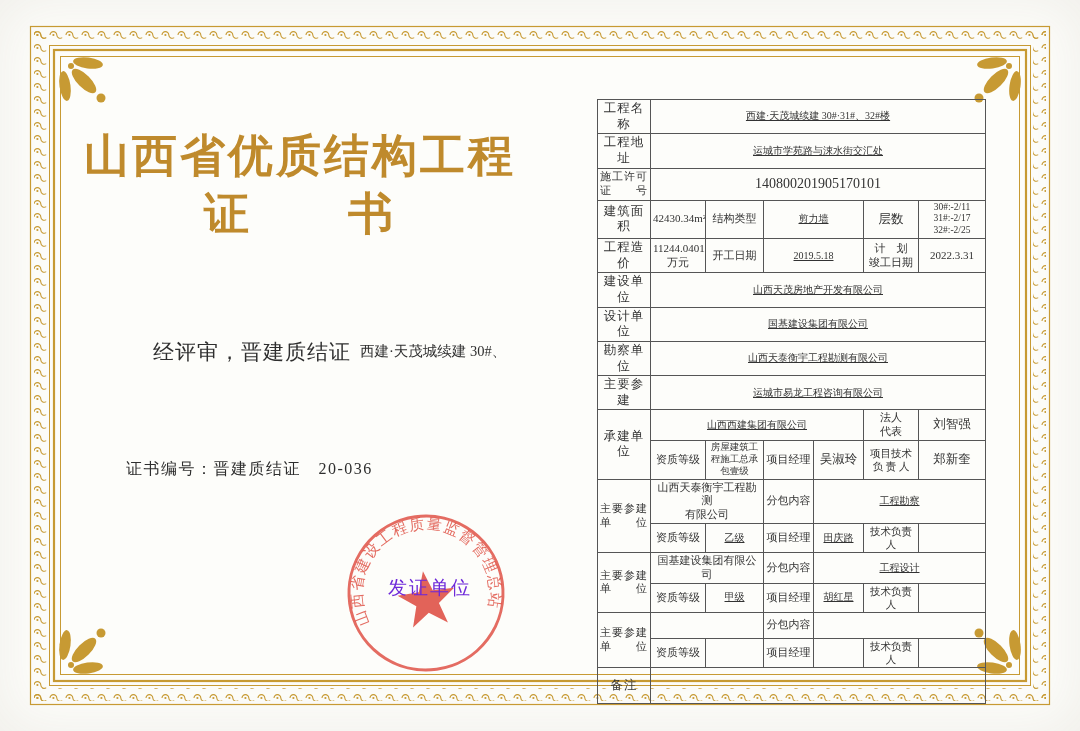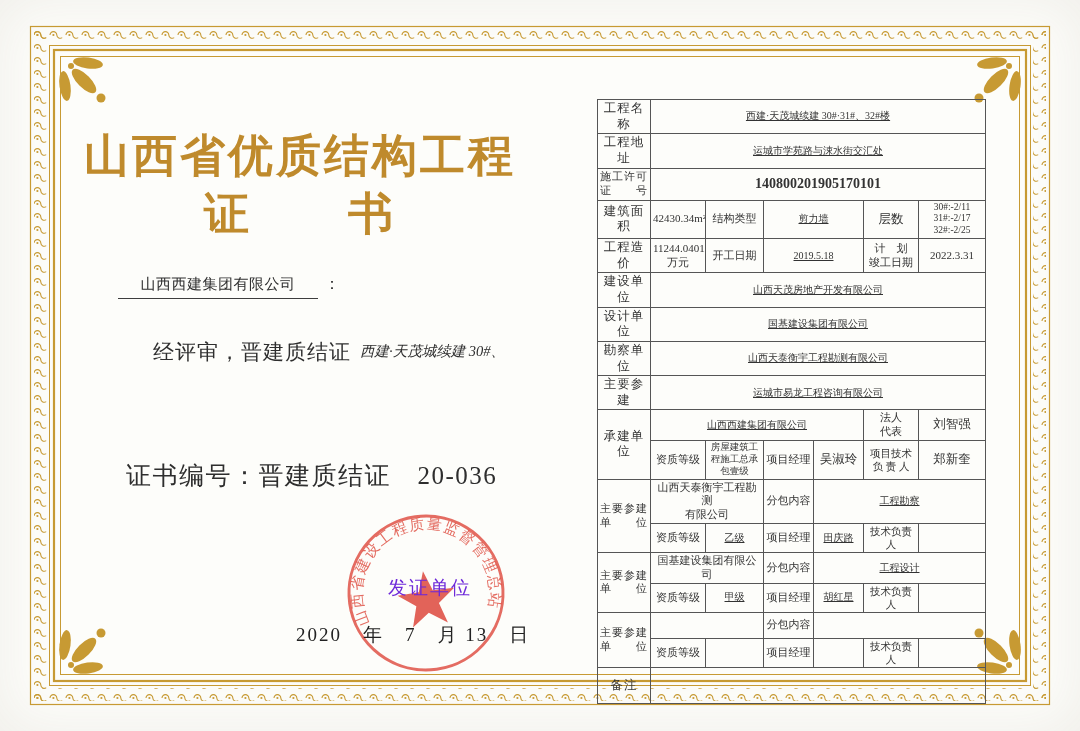--- a/index.html
+++ b/index.html
@@ -16,36 +16,36 @@
     font-weight:bold;color:#bf8a2c;letter-spacing:3px;}
   .title.l1{top:126px;font-size:45px;}
   .title.l2{top:184px;font-size:45px;}
   .recipient-row{position:absolute;left:118px;top:274px;font-size:15px;white-space:nowrap;}
   .recipient-underline{display:inline-block;width:200px;text-align:center;
     border-bottom:1.5px solid #3d3d3d;padding-bottom:4px;letter-spacing:.5px;}
   .recipient-colon{font-size:16px;margin-left:6px;}
   .body-line1{position:absolute;left:153px;top:338px;font-size:21px;letter-spacing:1px;white-space:nowrap;}
   .body-line2{position:absolute;left:103px;top:399px;font-size:21px;letter-spacing:1px;white-space:nowrap;}
   .insert-text{font-size:14.5px;letter-spacing:0;position:relative;top:-3px;}
-  .body-line1 .insert-text{margin-left:9px;font-style:italic;}
+  .body-line1 .insert-text{margin-left:9px;}
   .body-line2 .gap{display:inline-block;width:18px;}
-  .certno{position:absolute;left:126px;top:459px;font-size:25px;letter-spacing:1.5px;white-space:nowrap;}
+  .certno{position:absolute;left:126px;top:459px;font-size:16px;letter-spacing:1.5px;white-space:nowrap;}
   .issuer{position:absolute;left:388px;top:575px;font-size:19px;letter-spacing:2px;z-index:3;color:#6d28d9;}
   .dateline{position:absolute;left:296px;top:622px;font-size:19px;letter-spacing:2px;z-index:3;color:#222;white-space:nowrap;}
   .seal{position:absolute;left:338px;top:505px;z-index:2;transform:rotate(-8deg);opacity:.92;}
 
   
   .info-table{position:absolute;left:597px;top:99px;width:388px;
     border-collapse:collapse;table-layout:fixed;
     font-size:12.5px;color:#333;}
   .info-table td{border:1px solid #555;text-align:center;vertical-align:middle;
     padding:1px 2px;line-height:1.25;overflow:hidden;}
   .lbl{letter-spacing:1px;}
   .pre{white-space:pre-line;}
-  .fs14{font-size:14px;font-weight:bold;}
+  .fs14{font-size:14px;}
   .fs13{font-size:10px;text-decoration:underline;}
   .fs11{font-size:11px;line-height:1.2;}
   .fs10{font-size:10.5px;line-height:1.15;margin-left:44px;}
   .fs9{font-size:9.5px;line-height:1.15;}
 </style>
 </head>
 <body>
 
 <div class="page">
 
@@ -78,23 +78,20 @@
 
     <use href="#cnr"></use>
     <use href="#cnr" transform="translate(1080,0) scale(-1,1)"></use>
     <use href="#cnr" transform="translate(0,731) scale(1,-1)"></use>
     <use href="#cnr" transform="translate(1080,731) scale(-1,-1)"></use>
   </svg>
 
   <div class="title l2">证　　书</div>
   <div class="title l1">山西省优质结构工程</div>
 
-  <div class="recipient-row">
-    <span class="recipient-underline">山西西建集团有限公司</span><span class="recipient-colon">：</span>
-  </div>
 
   <div class="body-line1">
     <span>经评审，晋建质结证</span><span class="insert-text">西建·天茂城续建 30#、</span>
   </div>
 
   <div class="certno">
     <span>证书编号：</span><span>晋建质结证　20-036</span>
   </div>
 
   <div class="issuer">发证单位</div>
@@ -103,21 +100,20 @@
     <defs>
       <path id="ringpath" d="M 27.9 109.9 A 64 64 0 1 1 148.1 109.9" fill="none"></path>
     </defs>
     <circle cx="88" cy="88" r="77" fill="none" stroke="#dd4437" stroke-width="3" opacity=".85"></circle>
     <text font-size="15" fill="#dd4437" letter-spacing="1.5" opacity=".85" font-family="Liberation Serif, DejaVu Serif, serif">
       <textPath href="#ringpath">山西省建设工程质量监督管理总站</textPath>
     </text>
     <polygon fill="#dd4437" opacity=".9" points="88,66 95.05,86.29 116.53,86.73 99.41,99.71 105.63,120.27 88,108 70.37,120.27 76.59,99.71 59.47,86.73 80.95,86.29"></polygon>
   </svg>
 
-  <div class="dateline">2020　年　7　月 13　日</div>
 
   <table class="info-table">
     <colgroup>
       <col style="width:53px">
         <col style="width:55px">
         <col style="width:58px">
       <col style="width:50px">
         <col style="width:50px">
         <col style="width:55px">
         <col style="width:67px">

